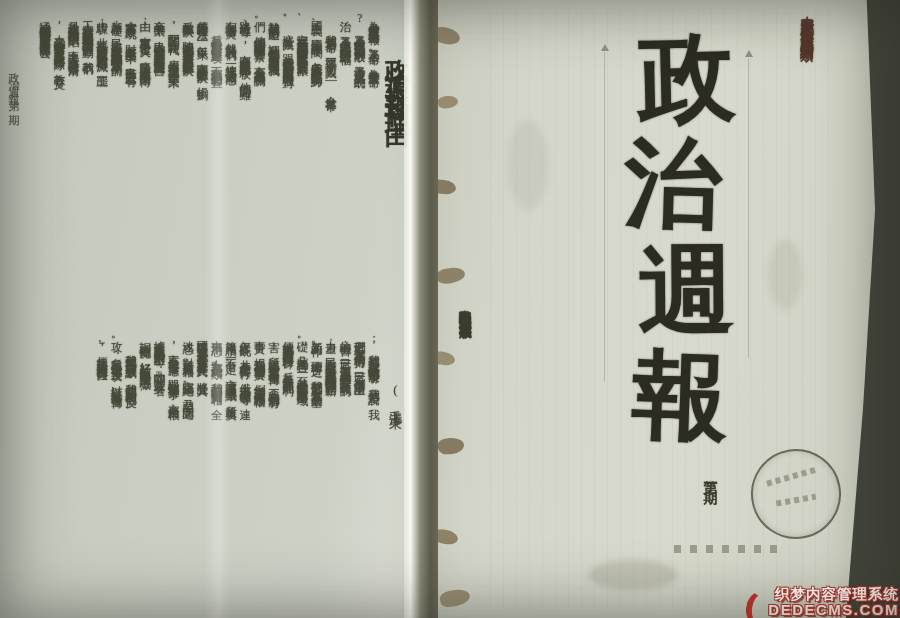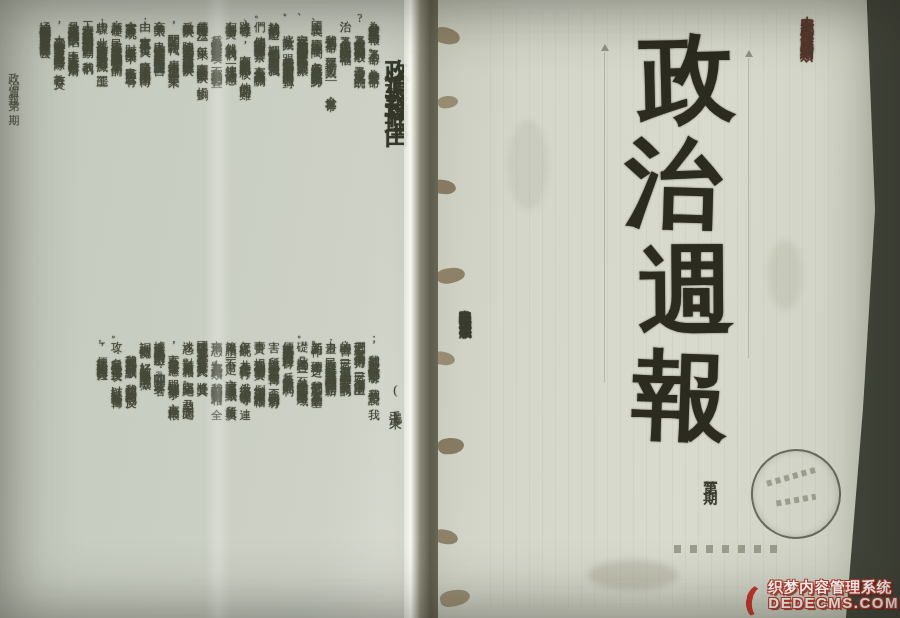--- a/index.html
+++ b/index.html
@@ -61,21 +61,21 @@
   .printer-row i{display:block;width:7px;height:8px;background:#6d705c;filter:blur(.6px);}
   .stamp{position:absolute;left:313px;top:449px;width:86px;height:86px;border-radius:50%;
     border:2.5px solid rgba(58,60,46,.7);transform:rotate(-10deg);box-shadow:inset 0 0 6px rgba(58,60,46,.2);}
   .stamp .s1,.stamp .s2{position:absolute;left:16px;width:54px;height:6px;opacity:.45;filter:blur(.7px);
     background:repeating-linear-gradient(90deg,#5a5c48 0 5px,transparent 5px 9px);}
   .stamp .s1{top:22px;transform:rotate(-6deg);}
   .stamp .s2{top:46px;width:40px;left:22px;}
   .smudge{position:absolute;border-radius:50%;filter:blur(3px);pointer-events:none;}
 
   
-  .watermark{position:absolute;right:1px;bottom:7px;
+  .watermark{position:absolute;right:1px;bottom:0;text-align:right;
     font-family:"Liberation Sans","DejaVu Sans",sans-serif;line-height:1.05;}
   .watermark .swoosh{position:absolute;left:-22px;top:4px;width:24px;height:30px;
     border-left:6px solid #c2342a;border-top:3px solid transparent;border-bottom:3px solid transparent;
     border-radius:50%;transform:rotate(8deg);}
   .wm1{font-size:14.5px;font-weight:bold;letter-spacing:1px;color:#fff;
     text-shadow:1px 1px 0 #b8382c,-1px -1px 0 #b8382c,1px -1px 0 #b8382c,-1px 1px 0 #b8382c,2px 2px 1px rgba(120,20,10,.8);}
   .wm2{font-size:15px;font-weight:bold;letter-spacing:1.5px;color:#f3f3ee;
     text-shadow:1px 1px 0 #b8382c,-1px -1px 0 #b8382c,1px -1px 0 #b8382c,-1px 1px 0 #b8382c,2px 2px 1px rgba(120,20,10,.8);}
 
   .vignette{position:absolute;inset:0;pointer-events:none;

